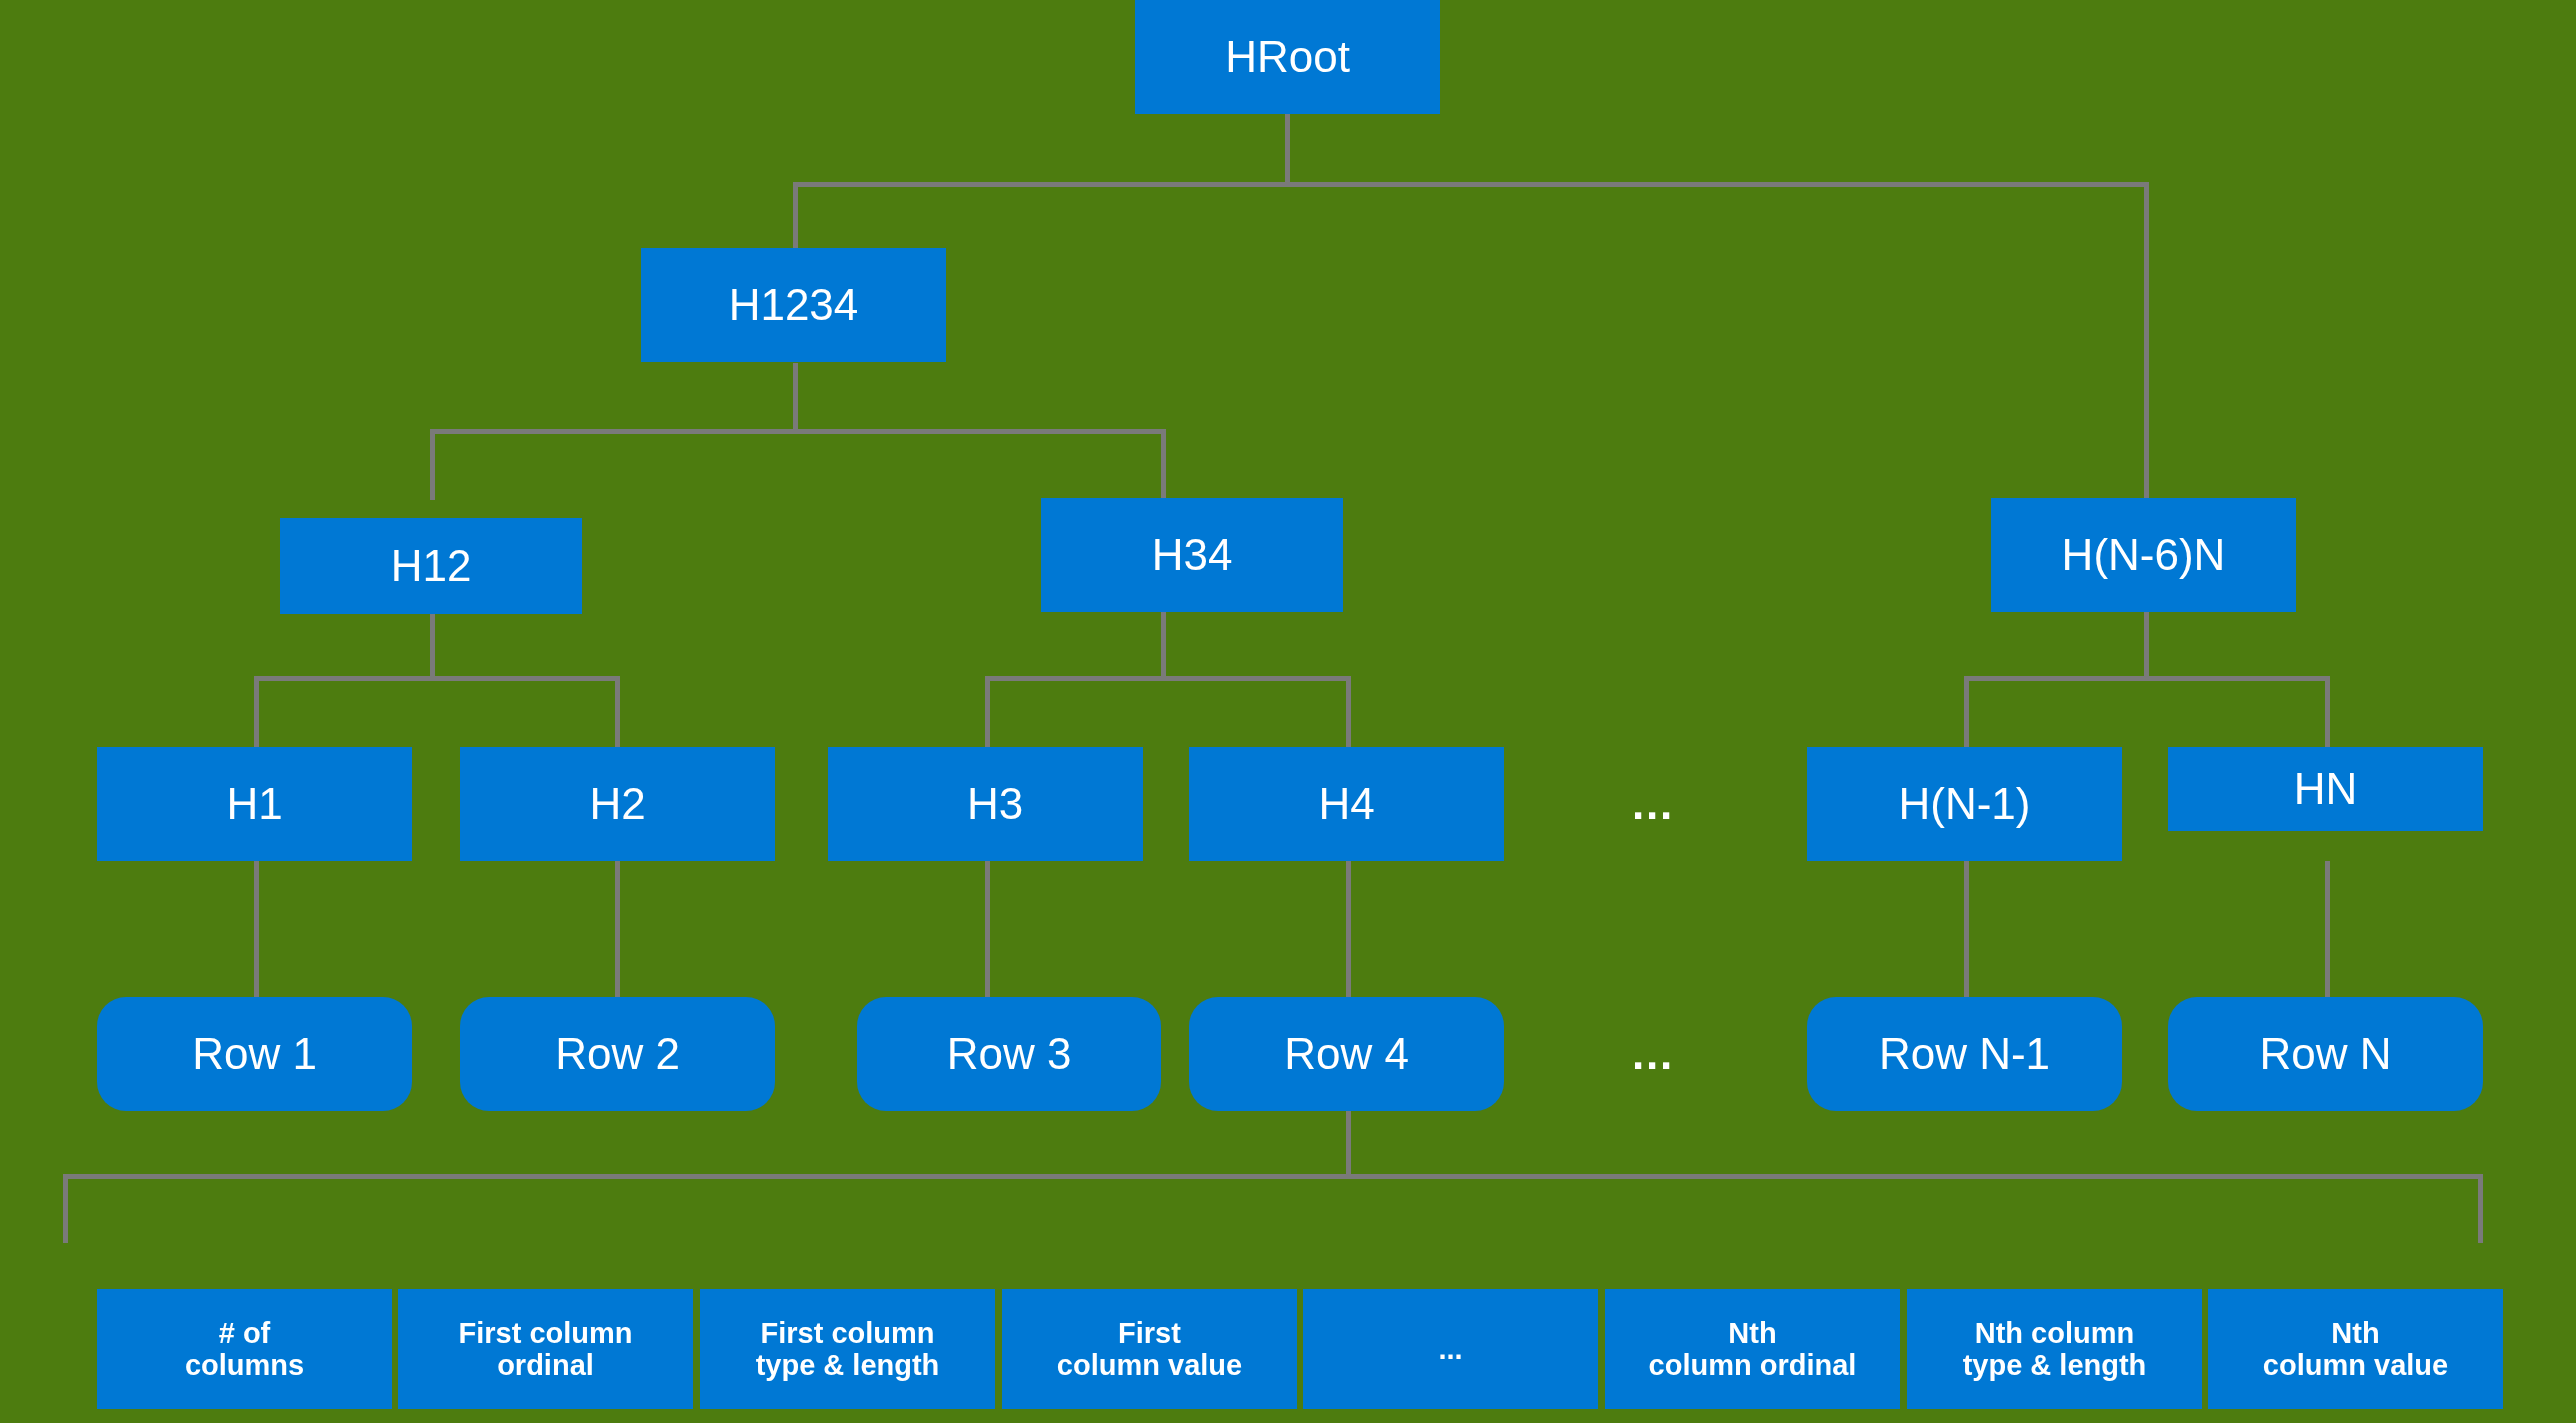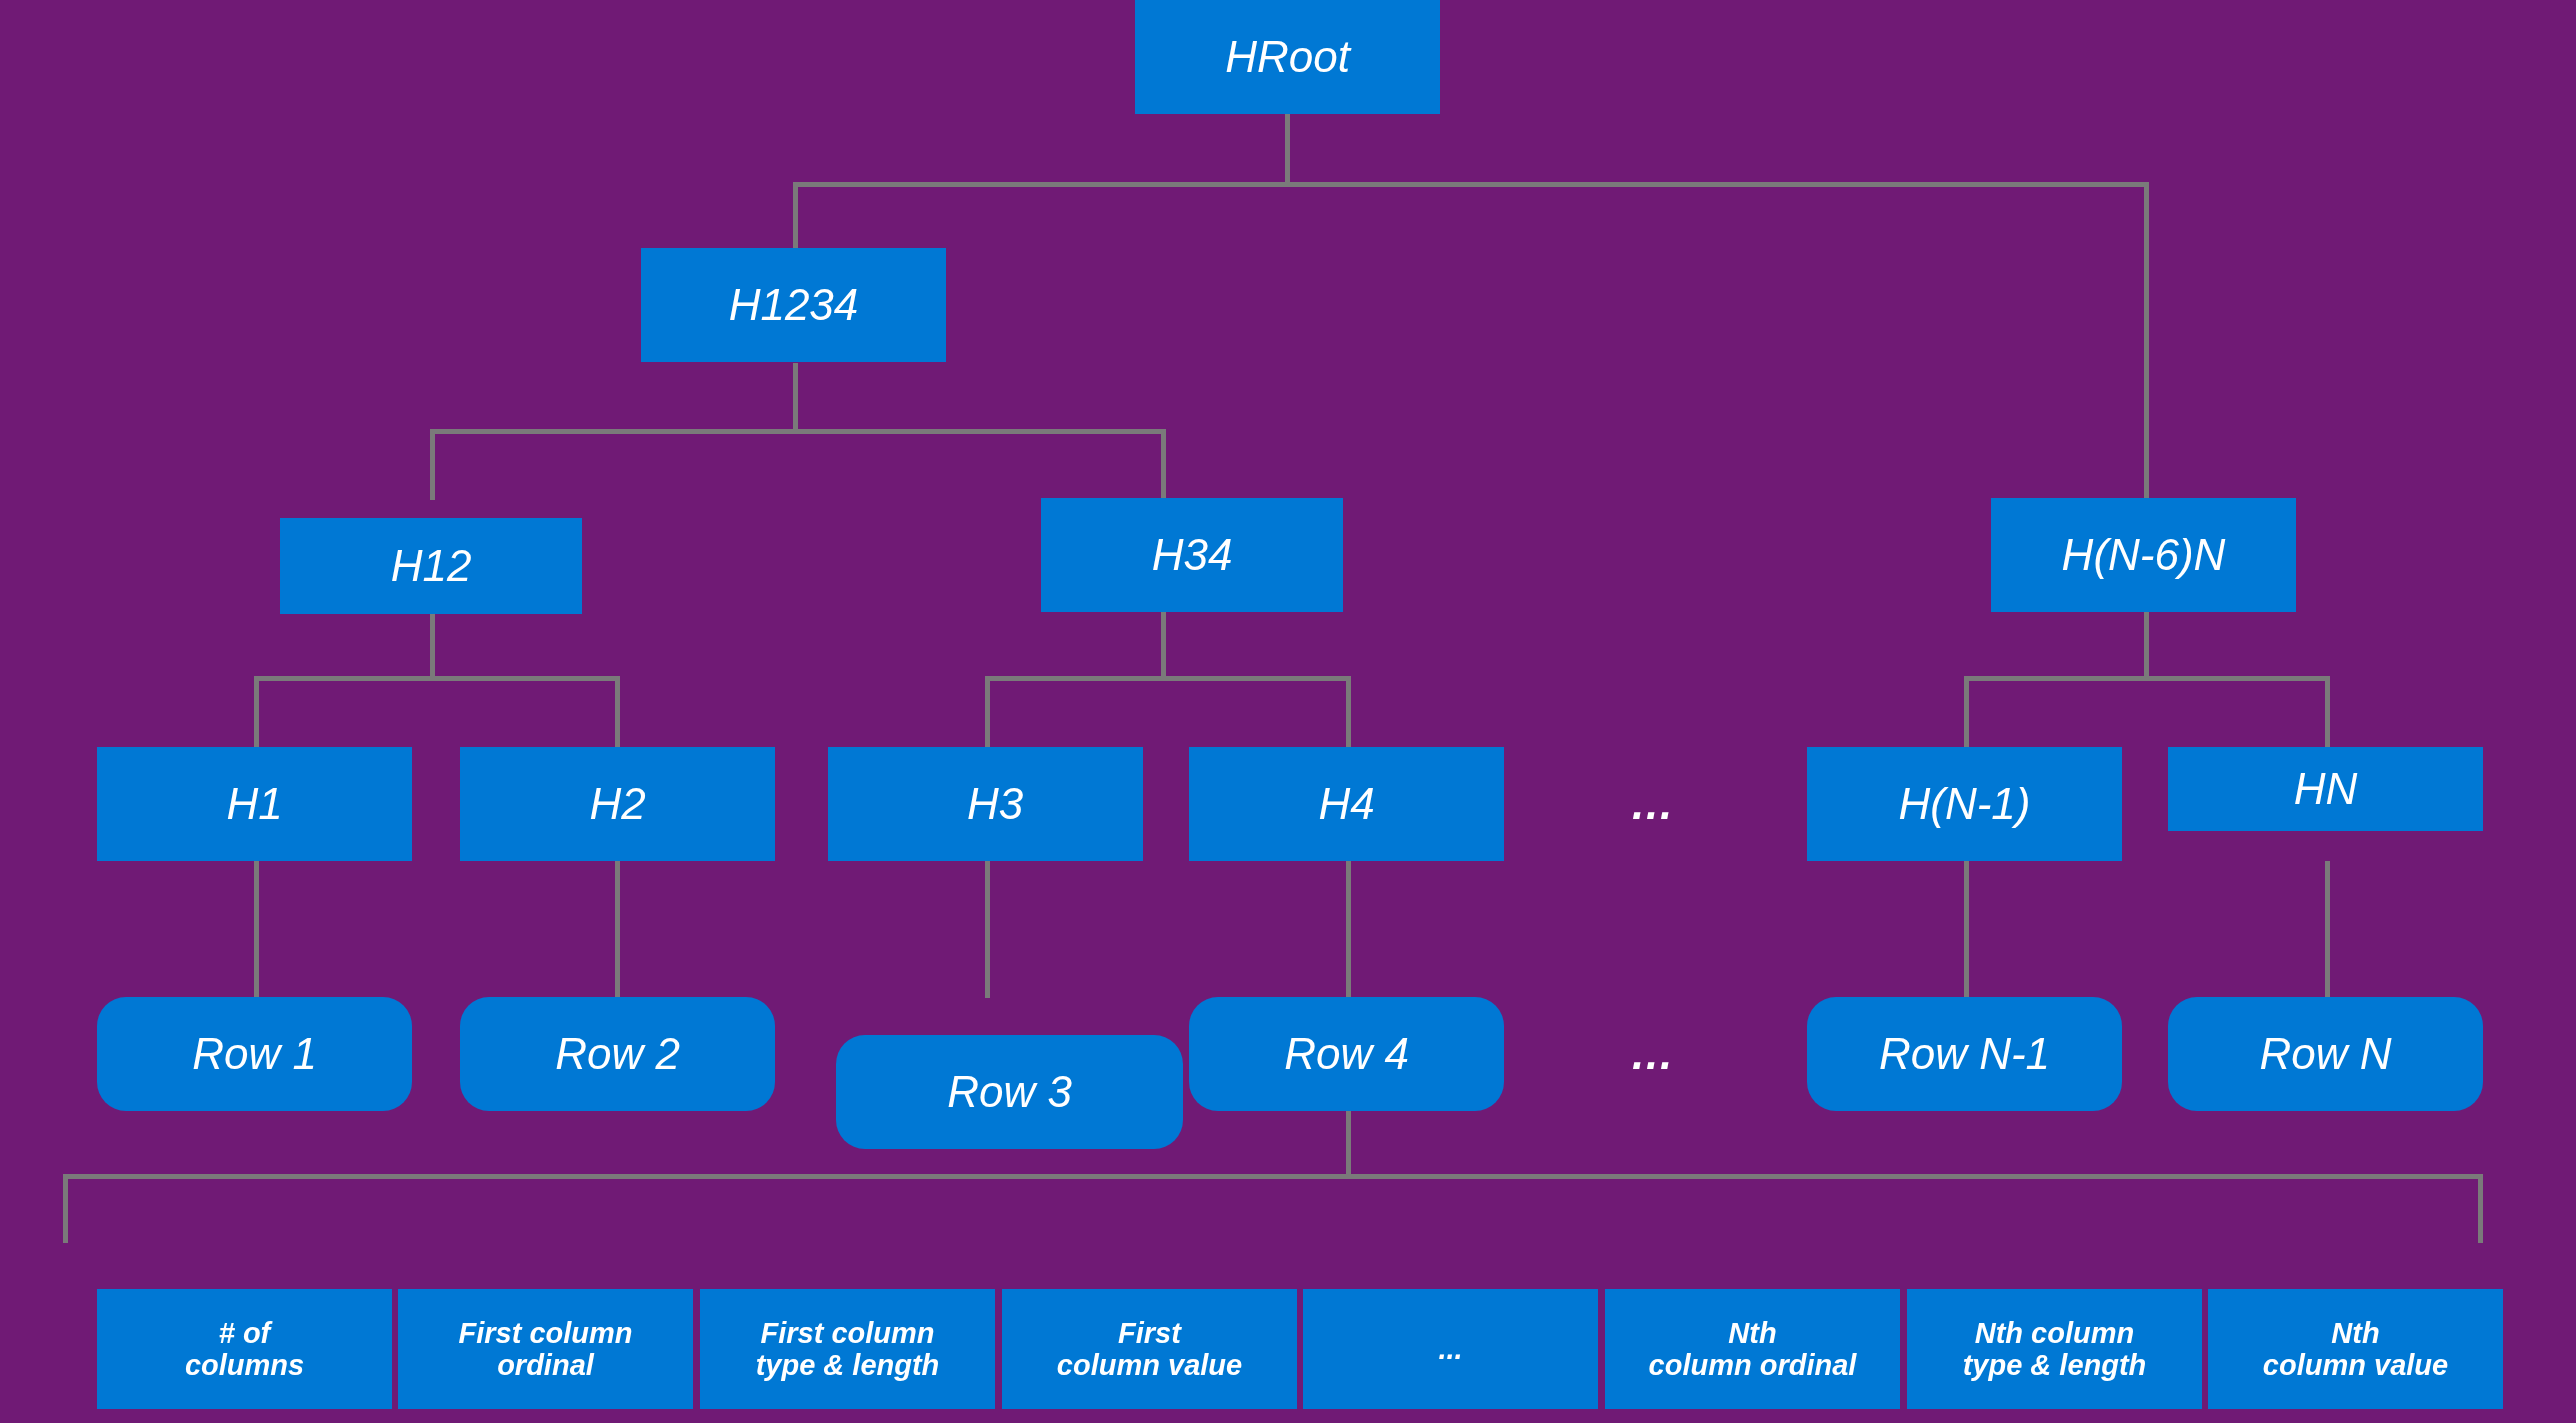--- a/index.html
+++ b/index.html
@@ -8,23 +8,22 @@
     padding: 0;
     background: #000000;
   }
   body {
     font-family: "Liberation Sans", sans-serif;
   }
   #canvas {
     position: relative;
     width: 2576px;
     height: 1424px;
-    background: #701a75;
+    background: #4d7c0f;
     overflow: hidden;
-    font-style: italic;
   }
   
   .node {
     position: absolute;
     background: #0078D4;
     color: #FFFFFF;
     display: flex;
     align-items: center;
     justify-content: center;
     text-align: center;
@@ -167,21 +166,21 @@
   <div class="node lvl-4" style="left:2168px; top:747px; width:315px; height:84px;">
     <span>HN</span>
   </div>
 
   <div class="node lvl-row" style="left:97px; top:997px; width:315px; height:114px;">
     <span>Row 1</span>
   </div>
   <div class="node lvl-row" style="left:460px; top:997px; width:315px; height:114px;">
     <span>Row 2</span>
   </div>
-  <div class="node lvl-row" style="left:836px; top:997px; width:347px; height:114px;margin-top:38px;">
+  <div class="node lvl-row" style="left:857px; top:997px; width:304px; height:114px;">
     <span>Row 3</span>
   </div>
   <div class="node lvl-row" style="left:1189px; top:997px; width:315px; height:114px;">
     <span>Row 4</span>
   </div>
   <div class="ellipsis" style="left:1602px; top:997px; width:102px; height:114px;">...</div>
   <div class="node lvl-row" style="left:1807px; top:997px; width:315px; height:114px;">
     <span>Row N-1</span>
   </div>
   <div class="node col-cell" style="left:97px; top:1289px; width:295px; height:120px;">

